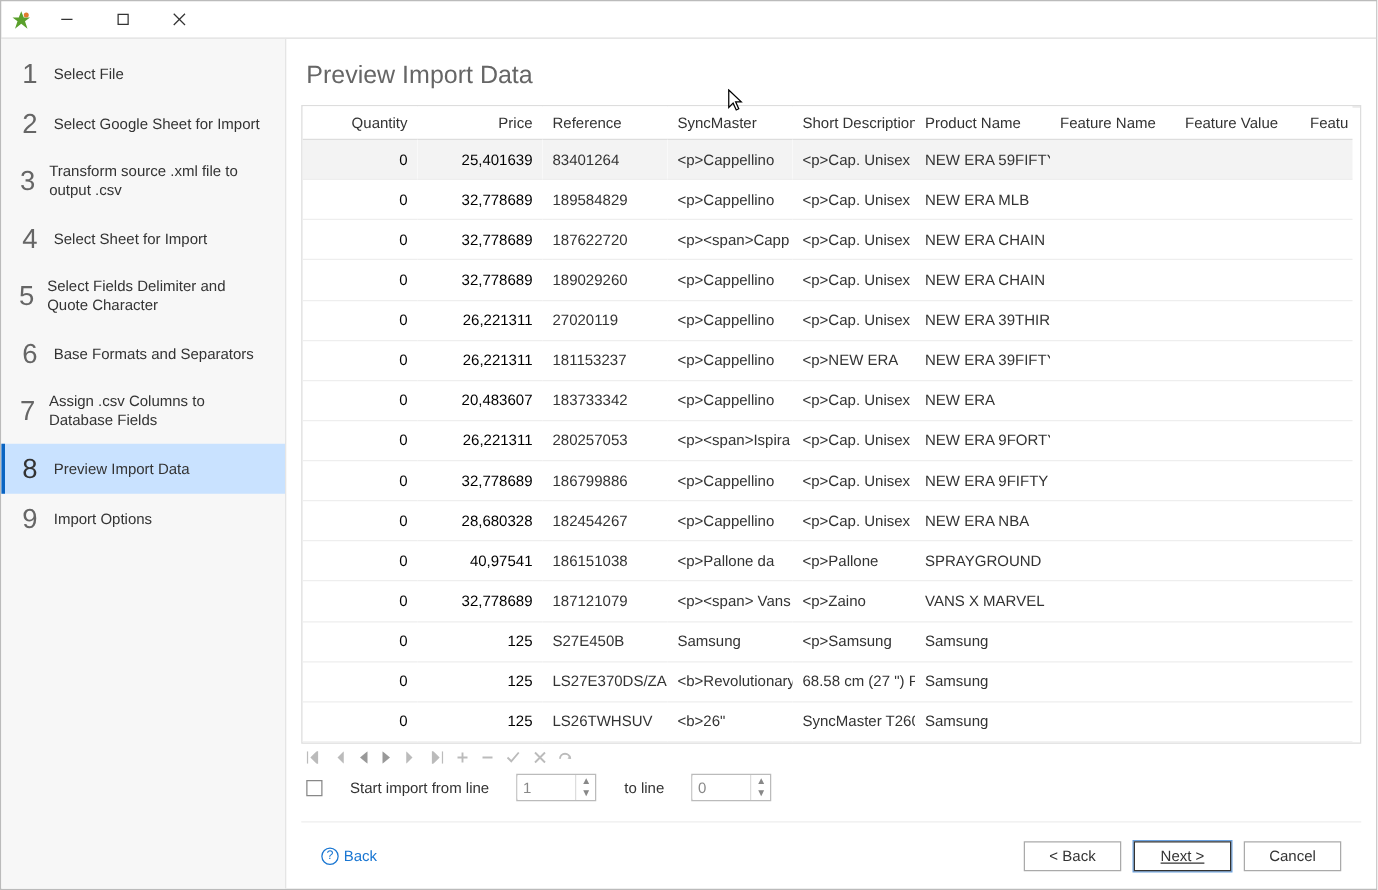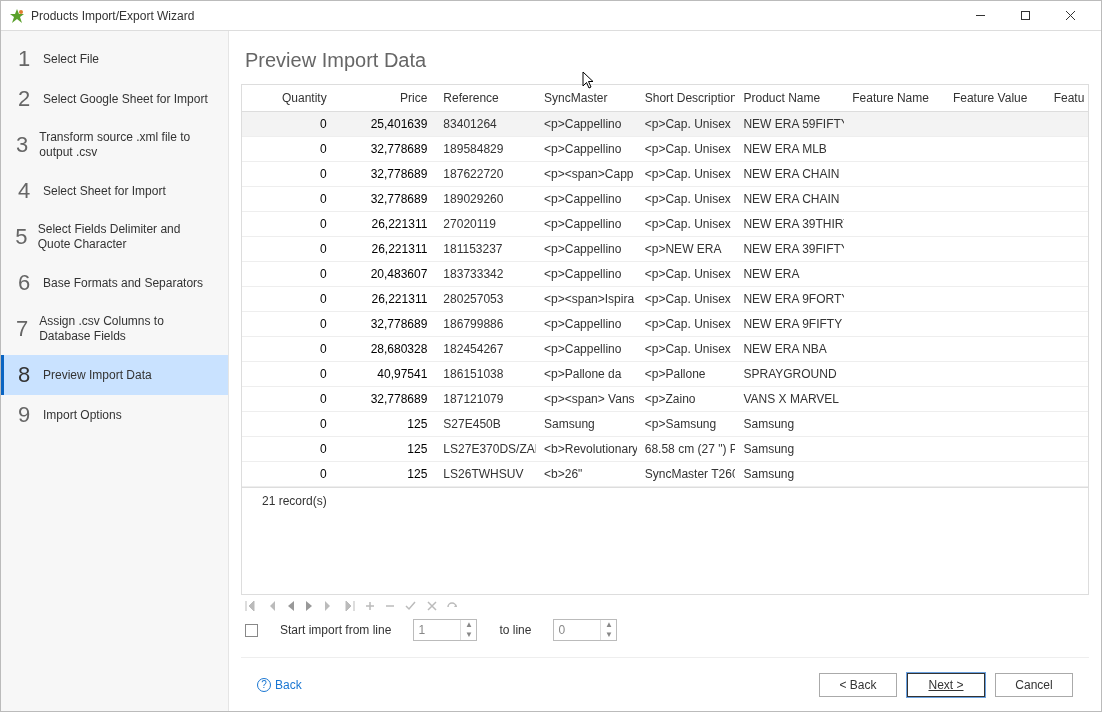--- a/index.html
+++ b/index.html
@@ -14,21 +14,21 @@
   .body { flex:1; display:flex; overflow:hidden; }
   .sidebar { width:228px; background:#f7f7f7; border-right:1px solid #e5e5e5; padding-top:8px; }
   .step { display:flex; align-items:center; padding:6px 12px; min-height:40px; cursor:pointer; }
   .step.tall { min-height:52px; }
   .step .num { width:22px; font-size:22px; color:#666; font-weight:300; text-align:center; margin-right:8px; }
   .step .label { font-size:12px; color:#333; line-height:1.25; }
   .step.active { background:#c9e2ff; border-left:3px solid #0a64c2; padding-left:9px; }
   .step.active .num { color:#333; }
   .main { flex:1; display:flex; flex-direction:column; padding:14px 12px 0 12px; position:relative; overflow:hidden; }
   .page-title { font-size:20px; color:#666; font-weight:400; margin:4px 0 12px 4px; }
-  .grid-wrap { flex:1; border:1px solid #ddd; overflow:hidden; display:flex; flex-direction:column; }
+  .grid-wrap { flex:1; border:1px solid #ddd; overflow:hidden; display:flex; flex-direction:row; }
   table.grid { width:100%; border-collapse:collapse; table-layout:fixed; }
   table.grid th { font-weight:400; font-size:12px; color:#333; text-align:left; padding:6px 8px; border-bottom:1px solid #ddd; background:#fff; white-space:nowrap; overflow:hidden; }
   table.grid th.r { text-align:right; }
   table.grid td { font-size:12px; color:#333; padding:5px 8px; border-bottom:1px solid #eee; white-space:nowrap; overflow:hidden; text-overflow:clip; }
   table.grid td.r { text-align:right; color:#000; }
   tbody tr:first-child td { background:#f3f3f3; }
   .grid-footer { border-top:1px solid #ddd; padding:6px 20px; font-size:12px; color:#333; }
   .toolbar { display:flex; align-items:center; gap:10px; padding:6px 4px; color:#888; font-size:12px; }
   .toolbar .ti { color:#aaa; display:inline-flex; align-items:center; }
   .line-panel { display:flex; align-items:center; gap:22px; padding:2px 4px 16px 4px; }
@@ -50,21 +50,20 @@
 <body>
 
 <div class="window">
   <div class="titlebar">
     <span class="app-icon">
       <svg viewBox="0 0 16 16">
           <path d="M8 1 L10 6 L15 6 L11 9 L13 15 L8 11 L3 15 L5 9 L1 6 L6 6 Z" fill="#5aa02c"></path>
           <circle cx="12" cy="4" r="2" fill="#e07b2e"></circle>
         </svg>
     </span>
-    <span class="title">Products Import/Export Wizard</span>
     <div class="winbtns">
       <div class="winbtn">
           <svg viewBox="0 0 11 11">
             <line x1="1" y1="5.5" x2="10" y2="5.5" stroke="#333" stroke-width="1"></line>
           </svg>
         </div>
       <div class="winbtn">
           <svg viewBox="0 0 11 11">
             <rect x="1.5" y="1.5" width="8" height="8" fill="none" stroke="#333" stroke-width="1"></rect>
           </svg>

